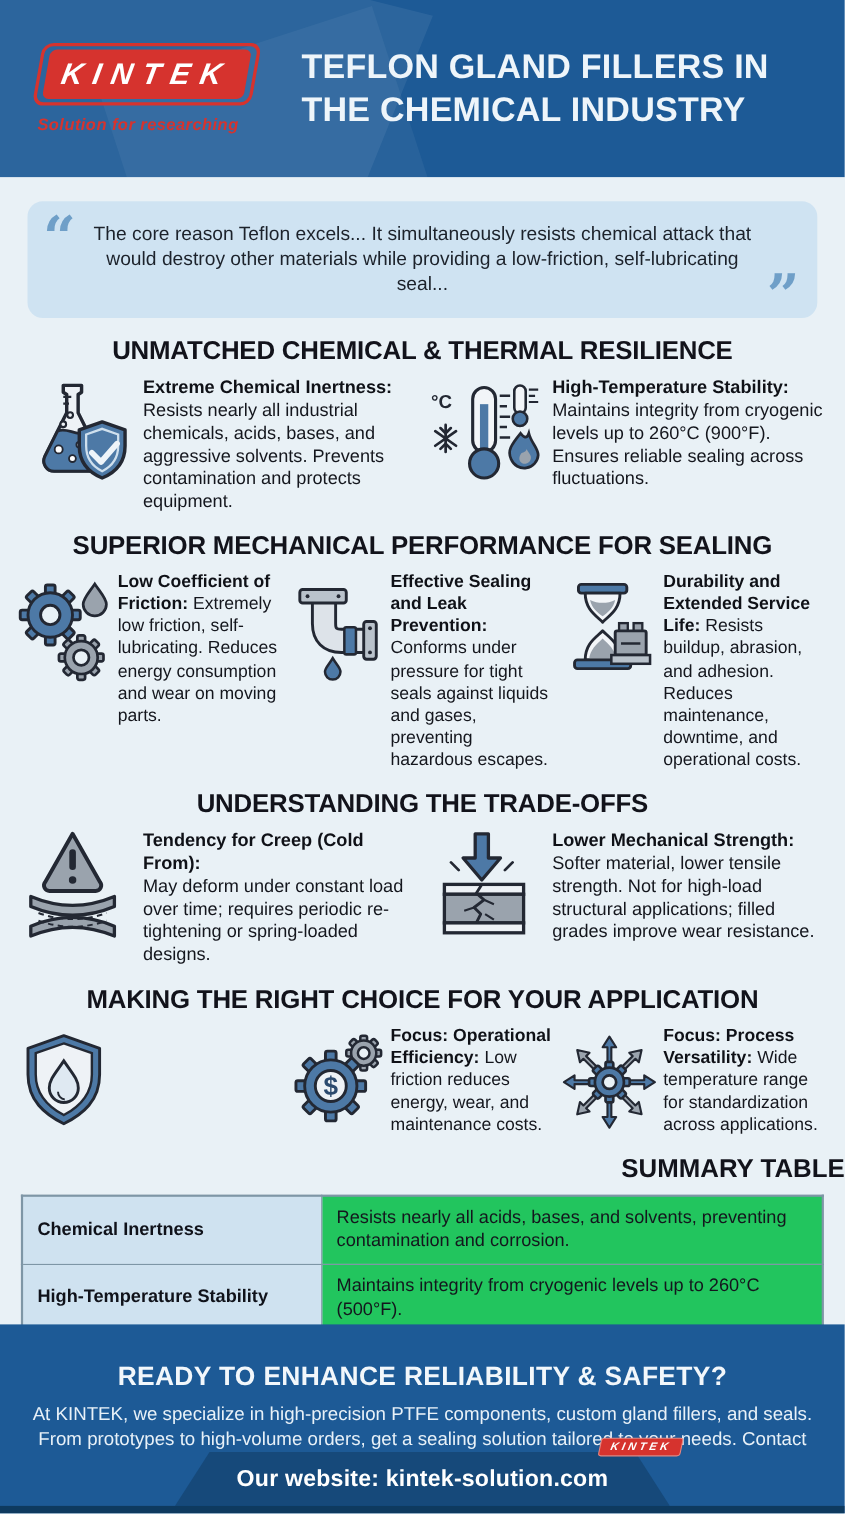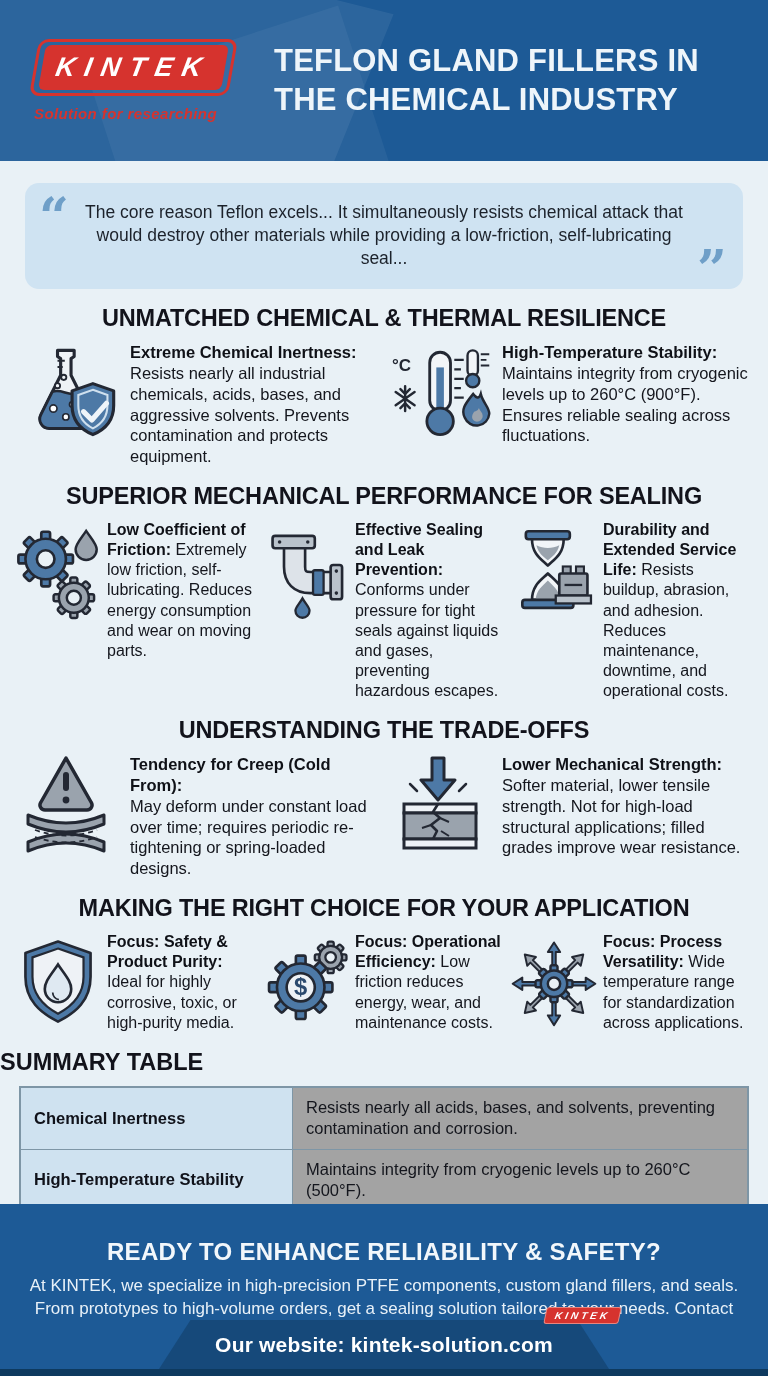--- a/index.html
+++ b/index.html
@@ -37,25 +37,25 @@
   .row2 .item{width:50%;padding:0 8px 0 6px;}
   .row3 .item{width:33.33%;padding:0 4px 0 2px;}
   .icon{flex:0 0 auto;}
   .row2 .icon{width:104px;}
   .row3 .icon{width:88px;}
   .item-text{font-size:16.5px;line-height:1.26;color:#14161d;padding-left:8px;}
   .row3 .item-text{font-size:16px;padding-left:5px;}
   .item-text b{font-weight:800;color:#0f1117;}
   .tblock b{display:block;}
   
-  .tbl-title{text-align:left;font-size:23.5px;font-weight:800;color:#12131b;margin:16px 0 10px;}
+  .tbl-title{text-align:right;font-size:23.5px;font-weight:800;color:#12131b;margin:16px 0 10px;}
   table.summary{border-collapse:collapse;margin:0 19px;width:730px;border:2px solid #7e96a6;}
   table.summary td{border:1.5px solid #7e96a6;padding:9px 13px;font-size:16.5px;line-height:1.3;vertical-align:middle;}
   td.cell-label{background:#cfe2f0;font-weight:800;width:245px;color:#10121a;}
-  td.cell-value{background:#a3a3a3;color:#14161d;}
+  td.cell-value{background:#22c55e;color:#14161d;}
   
   .footer{position:absolute;left:0;right:0;bottom:0;height:172px;background:#1d5a96;
     color:#fff;padding-top:32px;box-sizing:border-box;overflow:hidden;}
   .footer-h{text-align:center;font-size:24px;font-weight:800;letter-spacing:.3px;margin:2px 0 9px;color:#f2f7fb;}
   .footer-p{text-align:center;font-size:17px;line-height:1.33;max-width:712px;margin:0 auto;color:#e8f1f8;}
   .website-band{position:absolute;left:50%;transform:translateX(-50%);bottom:7px;width:450px;height:49px;
     background:#16497a;clip-path:polygon(7% 0,93% 0,100% 100%,0 100%);
     display:flex;align-items:center;justify-content:center;}
   .website-text{font-size:21px;font-weight:800;color:#fff;letter-spacing:.2px;}
   .mini-logo{position:absolute;right:148px;bottom:52px;background:#d6332e;border:1px solid #e8857f;
@@ -249,24 +249,20 @@
 <div class="sec-h">MAKING THE RIGHT CHOICE FOR YOUR APPLICATION</div>
 <div class="row row3">
   <div class="item">
     <div class="icon">
       <svg width="88" height="100" viewBox="0 0 100 100">
         <path d="M50 4l37 13v27c0 27-17 41-37 51C30 85 13 71 13 44V17z" fill="#4d79a6" stroke="#232833" stroke-width="3" stroke-linejoin="round"></path>
         <path d="M50 12l29 10v22c0 22-14 34-29 42-15-8-29-20-29-42V22z" fill="#eef2f6" stroke="#232833" stroke-width="2.5"></path>
         <path d="M50 30c-8 12-15 19-15 28a15 15 0 0 0 30 0c0-9-7-16-15-28z" fill="#dfe9f2" stroke="#232833" stroke-width="3"></path>
         <path d="M44 62a8 8 0 0 0 7 8" fill="none" stroke="#232833" stroke-width="2"></path>
       </svg>
-    </div>
-    <div class="item-text">
-      <b>Focus: Safety &amp; Product Purity:</b>
-      <span>Ideal for highly corrosive, toxic, or high-purity media.</span>
     </div>
   </div>
   <div class="item">
     <div class="icon">
       <svg width="88" height="100" viewBox="0 0 100 100">
         <g transform="translate(78,22)" fill="#9aa3ad" stroke="#232833" stroke-width="2.6">
           <rect x="-3.5" y="-18" width="7" height="36" rx="2"></rect>
           <rect x="-3.5" y="-18" width="7" height="36" rx="2" transform="rotate(45)"></rect>
           <rect x="-3.5" y="-18" width="7" height="36" rx="2" transform="rotate(90)"></rect>
           <rect x="-3.5" y="-18" width="7" height="36" rx="2" transform="rotate(135)"></rect>

